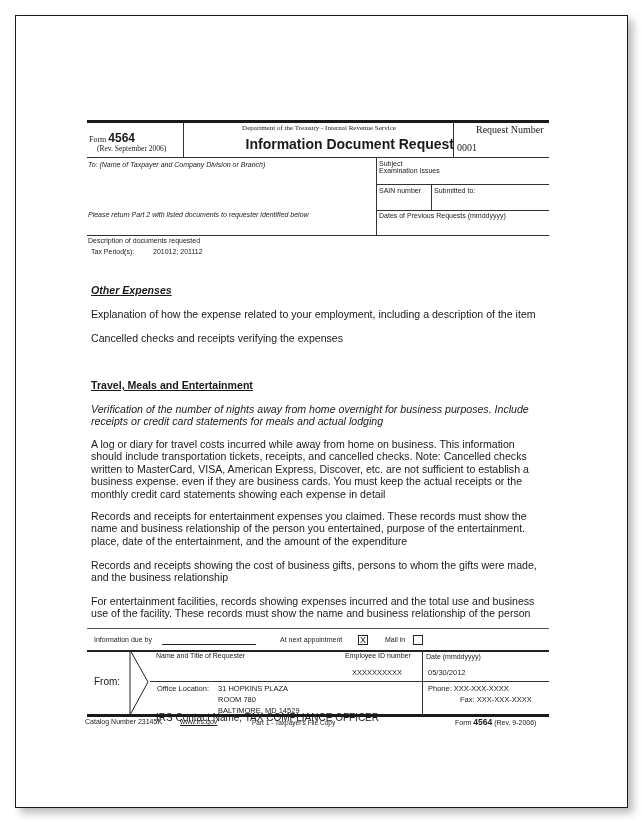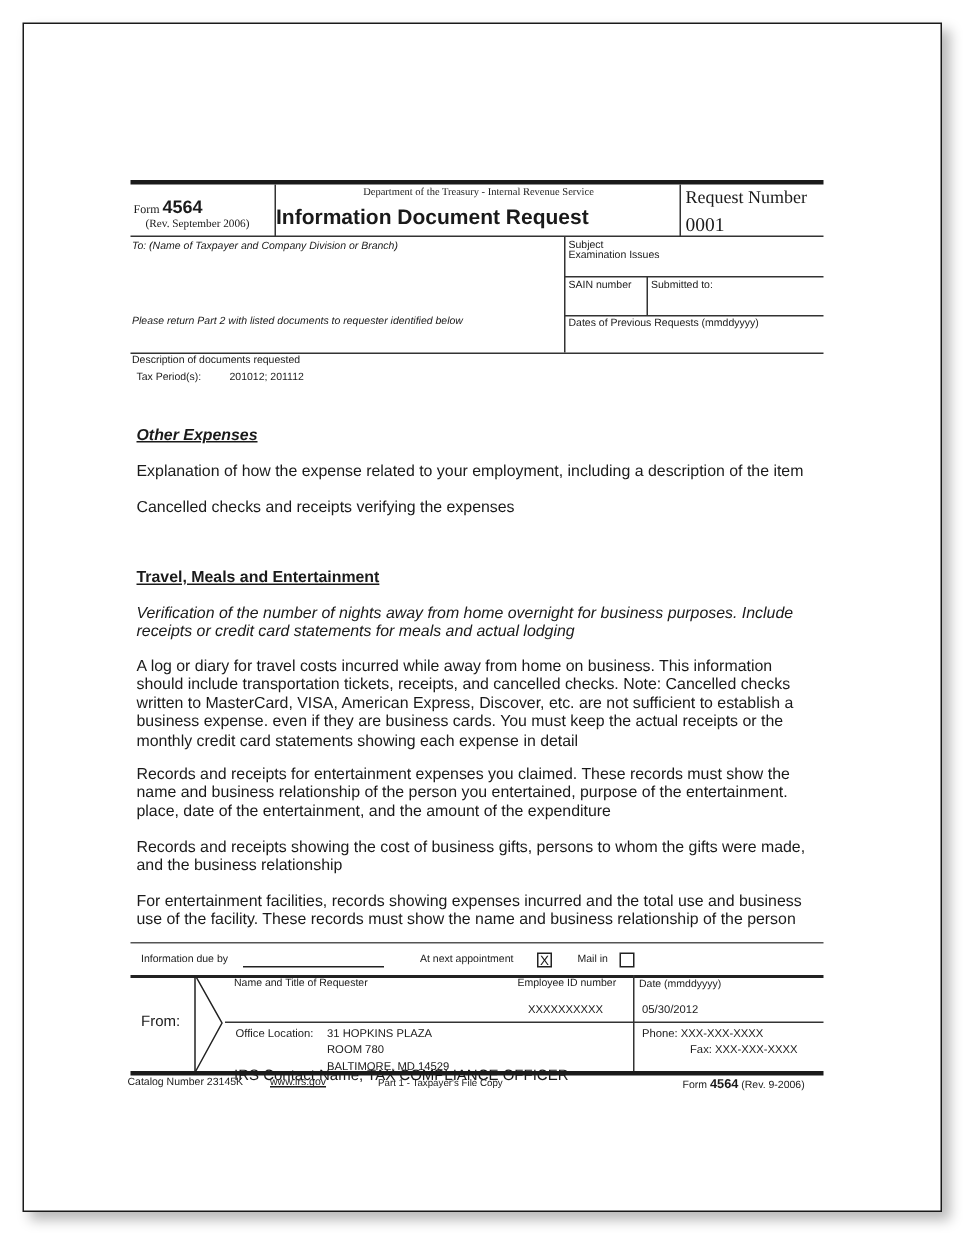--- a/index.html
+++ b/index.html
@@ -36,24 +36,24 @@
 <div class="vline" style="left:183px; top:123px; height:35px;"></div>
 <div class="vline" style="left:453px; top:123px; height:35px;"></div>
 
 <div class="abs serif" style="left:89px; top:131px; font-size:8px;">
   <span>Form</span>
   <span style="font-family:'Liberation Sans',sans-serif; font-weight:bold; font-size:12px;">4564</span>
 </div>
 <div class="abs serif" style="left:89px; top:144px; font-size:7.5px;padding-left:8px;">(Rev. September 2006)</div>
 
 <div class="abs serif" style="left:184px; top:124px; width:270px; text-align:center; font-size:7px;">Department of the Treasury - Internal Revenue Service</div>
-<div class="abs" style="left:184px; top:136px; width:270px; text-align:left; font-size:14px; font-weight:bold;">Information Document Request</div>
+<div class="abs" style="left:184px; top:136px; width:270px; text-align:right; font-size:14px; font-weight:bold;">Information Document Request</div>
 
-<div class="abs serif" style="left:457px; top:124px; font-size:12px;">Request Number</div>
-<div class="abs serif" style="left:457px; top:142px; font-size:13px;">0001</div>
+<div class="abs serif" style="left:476px; top:124px; font-size:10px;">Request Number</div>
+<div class="abs serif" style="left:457px; top:142px; font-size:10px;">0001</div>
 
 <div class="vline" style="left:376px; top:158px; height:77px;"></div>
 <div class="hline" style="left:376px; top:184px; width:173px;"></div>
 <div class="vline" style="left:431px; top:184px; height:26px;"></div>
 <div class="hline" style="left:376px; top:210px; width:173px;"></div>
 <div class="hline" style="left:87px; top:235px; width:462px;"></div>
 
 <div class="abs" style="left:88px; top:161px; font-size:7px; font-style:italic;">To:  (Name of Taxpayer and Company Division or Branch)</div>
 <div class="abs" style="left:88px; top:211px; font-size:7px; font-style:italic;">Please return Part 2 with listed documents to requester identified below</div>
 

